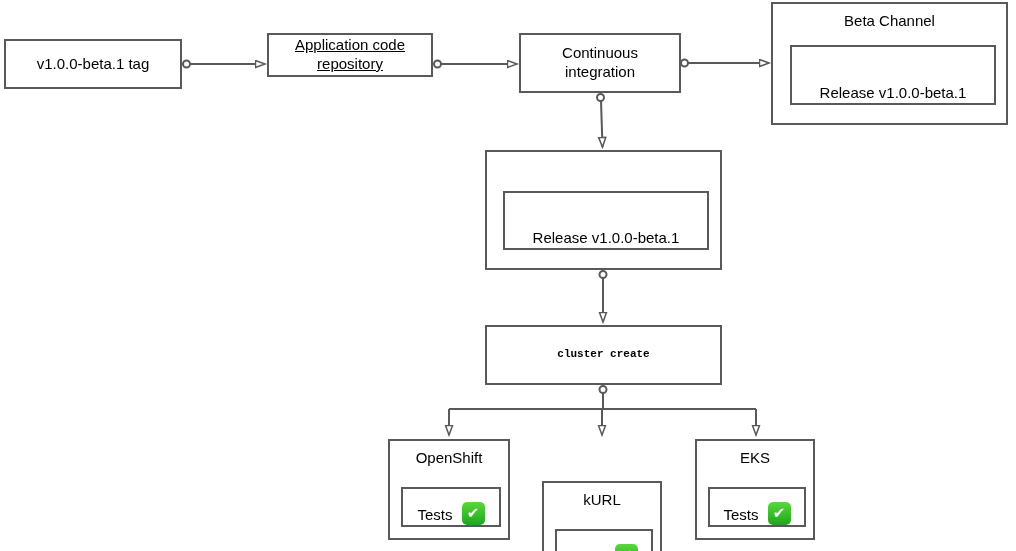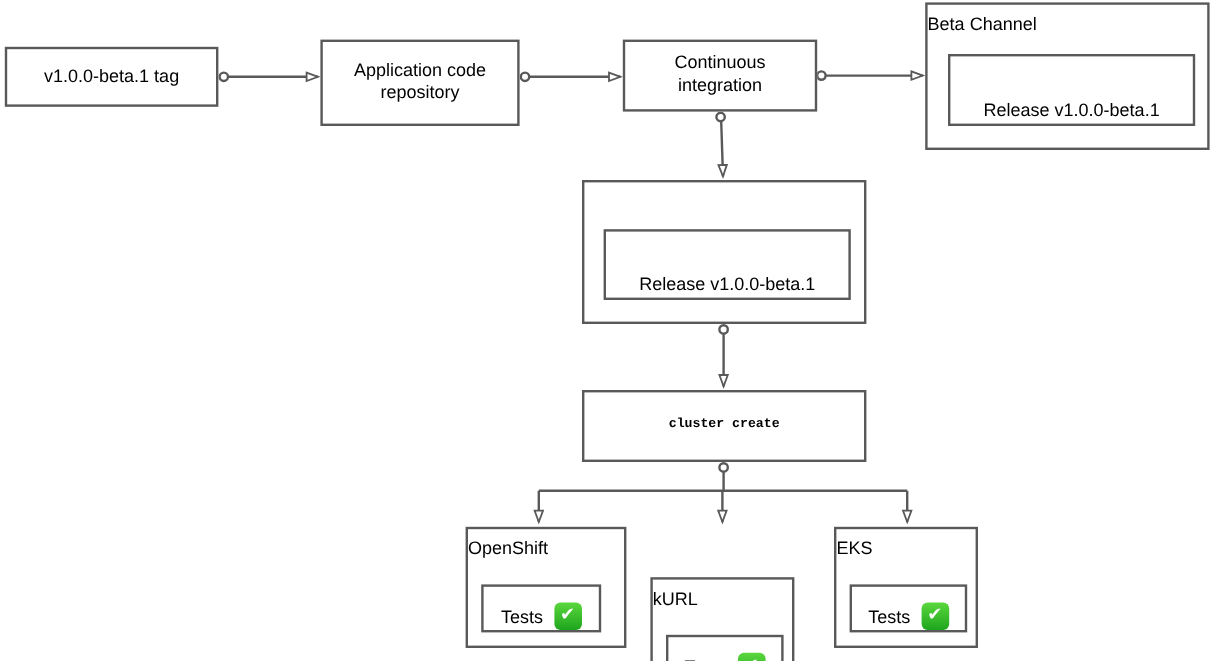--- a/index.html
+++ b/index.html
@@ -47,21 +47,21 @@
     text-align: center;
   }
   .node.simple {
     display: flex;
     align-items: center;
     justify-content: center;
     padding: 0 10px;
   }
   .node.container .title {
     margin-top: 8px;
-    text-align: left;
+    text-align: center;
   }
   .node .inner {
     position: absolute;
     box-sizing: border-box;
     border: 2px solid var(--node-border);
     background: var(--node-fill);
     display: flex;
     align-items: flex-end;
     justify-content: center;
     font-size: 15px;
@@ -82,28 +82,28 @@
     width: 23px; height: 23px;
     margin-left: 9px;
     border-radius: 5px;
     background: linear-gradient(180deg, var(--check-bg-top), var(--check-bg-bottom));
     color: var(--check-glyph);
     font-size: 15px;
     font-weight: bold;
   }
   
   #tag-box       { left: 4px;   top: 39px;  width: 178px; height: 50px; text-align: right; }
-  #repo-box      { left: 267px; top: 33px;  width: 166px; height: 72px; }
+  #repo-box      { left: 267px; top: 33px;  width: 166px; height: 44px; text-decoration: underline; }
   #ci-box        { left: 519px; top: 33px;  width: 162px; height: 60px; }
   #beta-box      { left: 771px; top: 2px;   width: 237px; height: 123px; }
   #beta-box .inner { left: 17px; top: 41px; width: 206px; height: 60px; }
   #temp-box      { left: 485px; top: 150px; width: 237px; height: 120px; }
   #temp-box .inner { left: 16px; top: 39px; width: 206px; height: 59px; }
   #cluster-box   { left: 485px; top: 325px; width: 237px; height: 60px; }
-  #openshift-box { left: 388px; top: 439px; width: 134px; height: 101px; }
+  #openshift-box { left: 388px; top: 439px; width: 122px; height: 101px; }
   #openshift-box .inner { left: 11px; top: 46px; width: 100px; height: 40px; }
   #kurl-box      { left: 542px; top: 439px; width: 120px; height: 101px; margin-top: 42px; }
   #kurl-box .inner { left: 11px; top: 46px; width: 98px;  height: 40px; }
   #eks-box       { left: 695px; top: 439px; width: 120px; height: 101px; }
   #eks-box .inner { left: 11px; top: 46px; width: 98px;  height: 40px; }
 </style>
 </head>
 <body>
 
 <div class="canvas">

